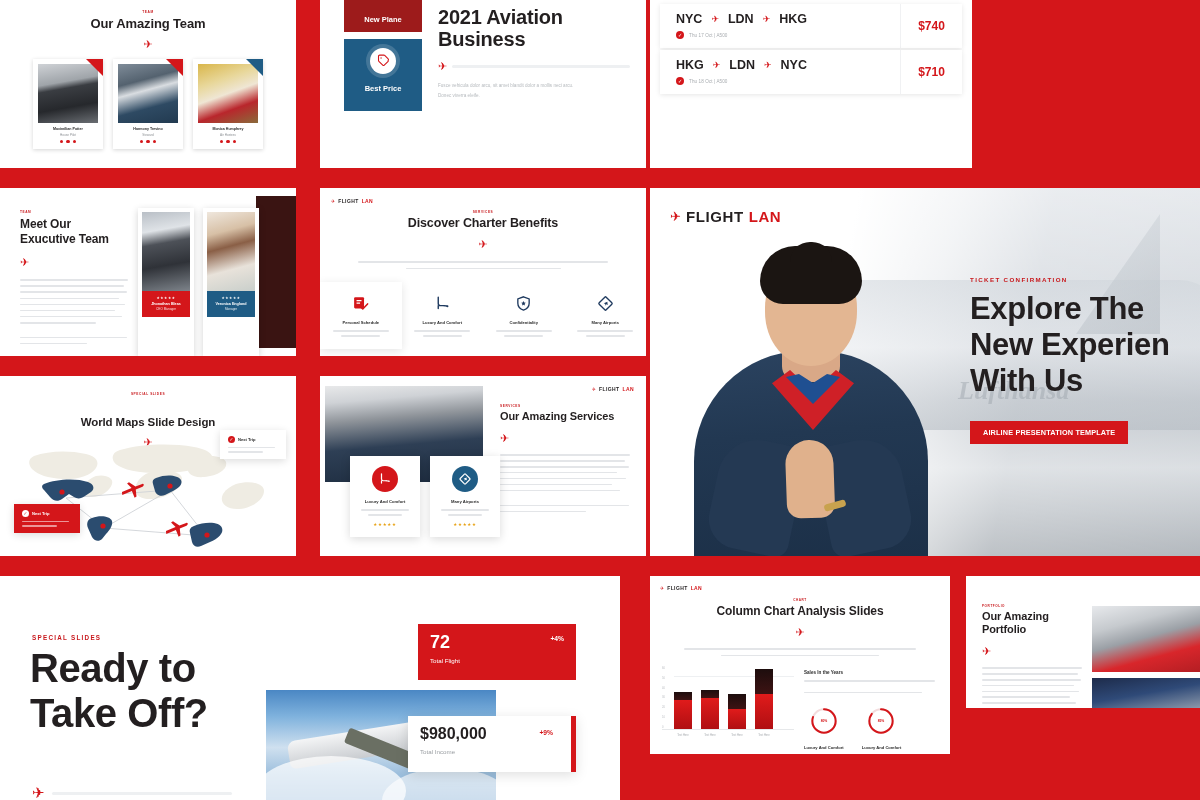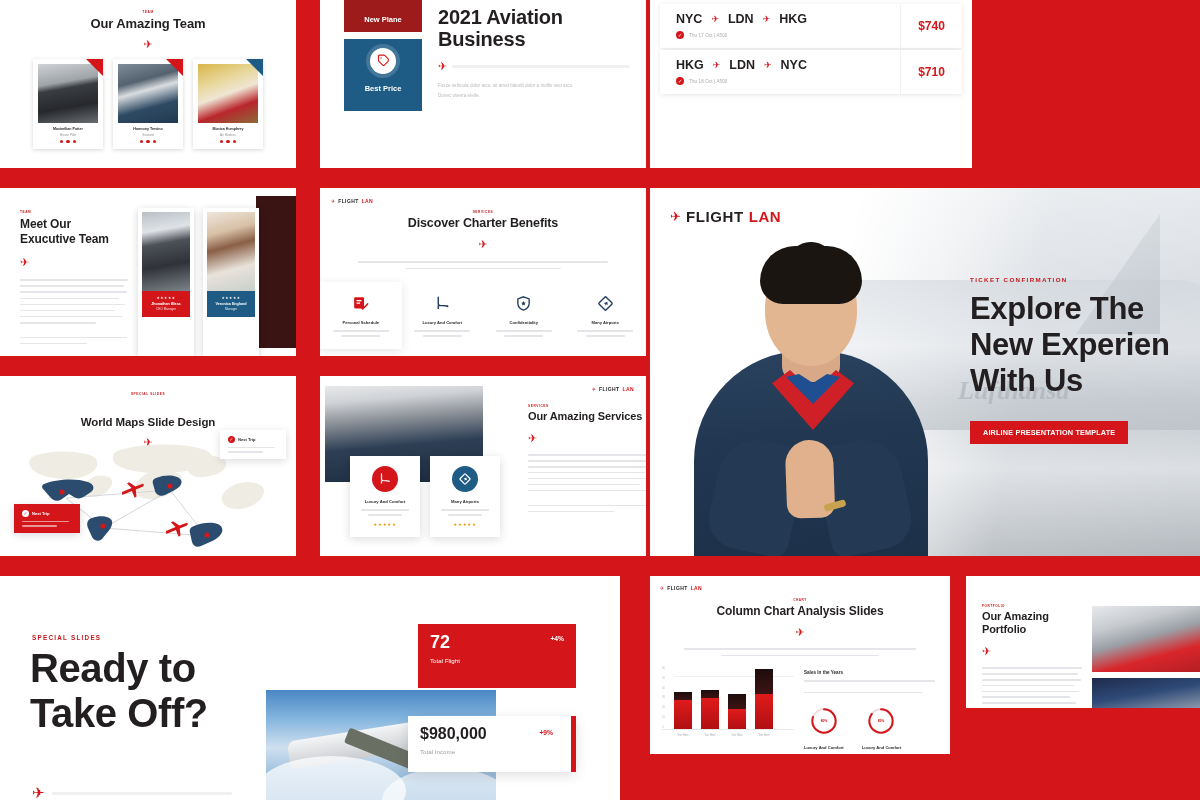--- a/index.html
+++ b/index.html
@@ -164,21 +164,21 @@
   #s-map .tip.red .tiptitle { color:#fff; }
   #s-map .tiplines { margin-top:4px; gap:3px; }
   #s-map .tiplines i { height:1.4px; }
   #s-map .tip.red .tiplines i { background:rgba(255,255,255,.55); }
 
   
   #s-srv { left:320px; top:376px; width:326px; height:180px; }
   #s-srv .cabin { position:absolute; left:5px; top:10px; width:158px; height:96px;
      background:linear-gradient(175deg,#e8e9ea 0%,#cfd2d6 16%,#8f949a 34%,#2e3f55 60%,#1d2c3f 100%); }
   #s-srv .brand { position:absolute; right:12px; top:10px; display:flex; align-items:center; gap:3px; }
-  #s-srv .copy { position:absolute; left:180px; top:28px; width:130px;margin-left:28px; }
+  #s-srv .copy { position:absolute; left:180px; top:28px; width:130px; }
   #s-srv .s-eyebrow { font-size:3.2px; }
   #s-srv .s-title { font-size:11px; line-height:1.2; margin-top:2px; }
   #s-srv .s-cross { margin-top:5px; }
   #s-srv .s-lines { margin-top:8px; gap:4.3px; }
   #s-srv .s-lines i { height:1.6px; }
   #s-srv .scards { position:absolute; left:30px; top:80px; display:flex; gap:10px; }
   #s-srv .scard { width:70px; background:#fff; box-shadow:0 2px 9px rgba(0,0,0,.15); padding:10px 8px 10px; text-align:center; }
   #s-srv .sic { width:26px; height:26px; border-radius:50%; margin:0 auto; display:flex; align-items:center; justify-content:center; }
   #s-srv .sic.red { background:#D4161A; }
   #s-srv .sic.blue { background:#1F5C85; }
@@ -195,21 +195,21 @@
   #s-rto .r-rule .bar { flex:1; height:3px; background:#eef0f2; border-radius:2px; }
   #s-rto .r-rule .plane { font-size:15px; }
   #s-rto .skyimg { position:absolute; left:266px; top:114px; width:230px; height:120px;
      background:linear-gradient(180deg,#4a87c4 0%,#7fb2dd 22%,#cfe0ef 48%,#9dbfdd 70%,#6f9fcd 100%); }
   #s-rto .skyimg .jet { position:absolute; left:22px; top:40px; width:148px; height:28px;
      background:linear-gradient(180deg,#f4f5f6,#c9ccd0); border-radius:14px 40px 8px 10px; transform:rotate(-9deg); }
   #s-rto .skyimg .wing { position:absolute; left:78px; top:52px; width:80px; height:16px; background:#6a6f63;
      border-radius:4px 20px 4px 4px; transform:rotate(22deg); }
   #s-rto .skyimg .cloud1 { position:absolute; left:-10px; bottom:-16px; width:150px; height:70px; background:rgba(255,255,255,.72); border-radius:50%; }
   #s-rto .skyimg .cloud2 { position:absolute; right:-16px; bottom:-24px; width:130px; height:66px; background:rgba(255,255,255,.62); border-radius:50%; }
-  #s-rto .kpi-red { position:absolute; left:418px; top:48px; width:158px; height:64px; background:#D4161A; color:#fff; padding:9px 12px; }
+  #s-rto .kpi-red { position:absolute; left:418px; top:48px; width:158px; height:56px; background:#D4161A; color:#fff; padding:9px 12px; }
   #s-rto .kpi-red .num { font-size:18px; font-weight:700; line-height:1; }
   #s-rto .kpi-red .lab { font-size:6.2px; margin-top:6px; }
   #s-rto .kpi-red .pct { position:absolute; right:12px; top:11px; font-size:6.7px; font-weight:700; }
   #s-rto .kpi-white { position:absolute; left:408px; top:140px; width:168px; height:56px; background:#fff;
      box-shadow:0 3px 12px rgba(0,0,0,.13); padding:10px 12px; border-right:5px solid #D4161A; }
   #s-rto .kpi-white .num { font-size:16px; font-weight:700; color:#231f20; line-height:1; }
   #s-rto .kpi-white .lab { font-size:6.2px; color:#9a9ea2; margin-top:6px; }
   #s-rto .kpi-white .pct { position:absolute; right:18px; top:13px; font-size:6.7px; font-weight:700; color:#D4161A; }
 
   

